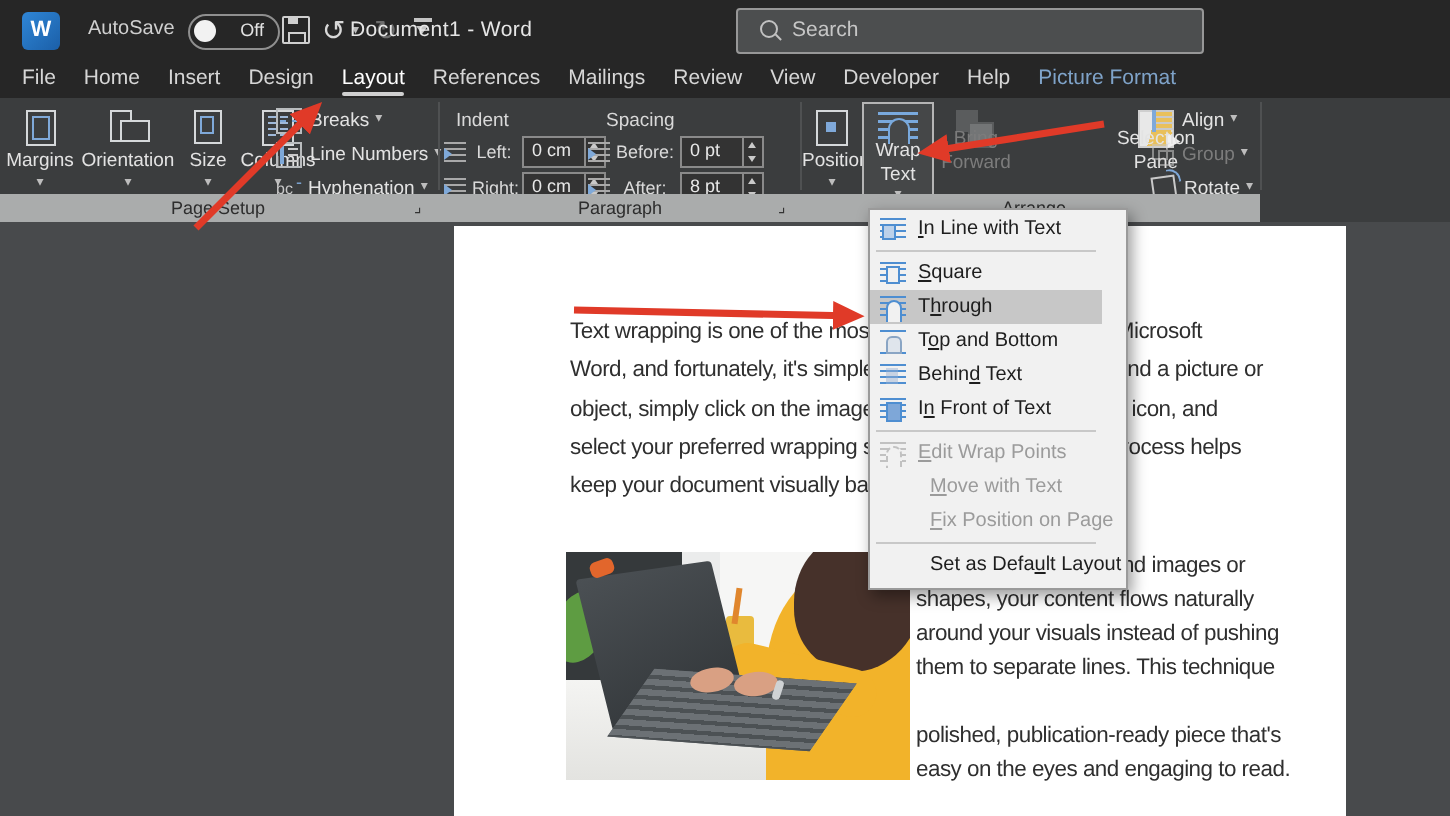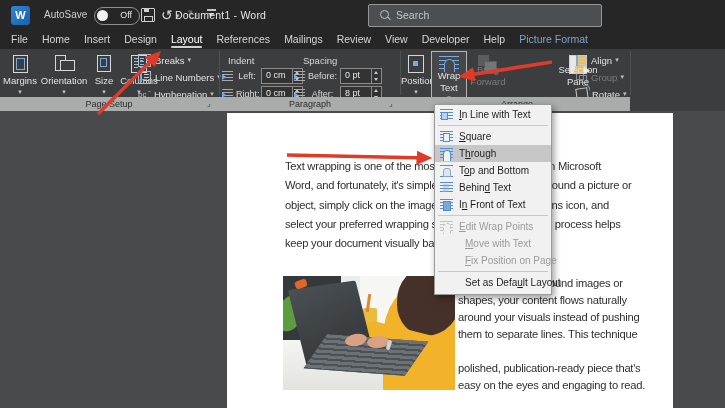--- a/index.html
+++ b/index.html
@@ -164,21 +164,21 @@
   .im-base{position:absolute;left:30px;top:62px;width:106px;height:34px;background:#5b6064;transform:skewX(-32deg) rotate(4deg);
            background-image:repeating-linear-gradient(#6c7175 0 3px,#4c5154 3px 5px);}
   .im-person{position:absolute;right:-14px;top:8px;width:86px;height:120px;background:#f2b32a;border-radius:45% 10% 0 0;}
   .im-arm{position:absolute;left:78px;top:52px;width:78px;height:24px;background:#f2b32a;transform:rotate(14deg);border-radius:12px;}
   .im-hair{position:absolute;right:-6px;top:-10px;width:64px;height:70px;background:#46312a;border-radius:50% 40% 55% 45%;}
   .im-hand1{position:absolute;left:62px;top:58px;width:22px;height:12px;background:#d9a083;border-radius:50%;transform:rotate(-10deg);}
   .im-hand2{position:absolute;left:84px;top:60px;width:22px;height:12px;background:#d9a083;border-radius:50%;transform:rotate(-6deg);}
   .im-bracelet{position:absolute;left:104px;top:64px;width:4px;height:10px;background:#cfd2d4;border-radius:2px;transform:rotate(18deg);}
   
   .wrapmenu{position:absolute;left:434px;top:104px;width:116px;background:#f1f1f1;border:1px solid #9a9a9a;
-            box-shadow:2px 3px 7px rgba(0,0,0,.4);z-index:40;padding:1px 0 3px 0;}
+            box-shadow:2px 3px 7px rgba(0,0,0,.4);z-index:40;padding:1px 12px 3px 0;}
   .wmi{display:flex;align-items:center;height:17px;padding-left:5px;cursor:default;}
   .wmi.hov{background:#c7c7c7;}
   .wml{font-size:10px;color:#1e1e1e;margin-left:6px;white-space:nowrap;}
   .wmi.dis .wml{color:#9b9b9b;}
   .wmi.noicon .wml{margin-left:25px;}
   .wms{height:1px;background:#c8c8c8;margin:2px 3px;}
   .mi{position:relative;width:13px;height:12px;flex:0 0 13px;
       background:repeating-linear-gradient(to bottom,#4e8ed1 0 1px,transparent 1px 3px);}
   .mi-inline::after{content:'';position:absolute;left:1px;bottom:1px;width:5px;height:6px;background:#bcd1ea;border:1px solid #4e8ed1;}
   .mi-square::after{content:'';position:absolute;left:3px;top:2px;width:5px;height:7px;background:#f1f1f1;border:1px solid #4e8ed1;}

